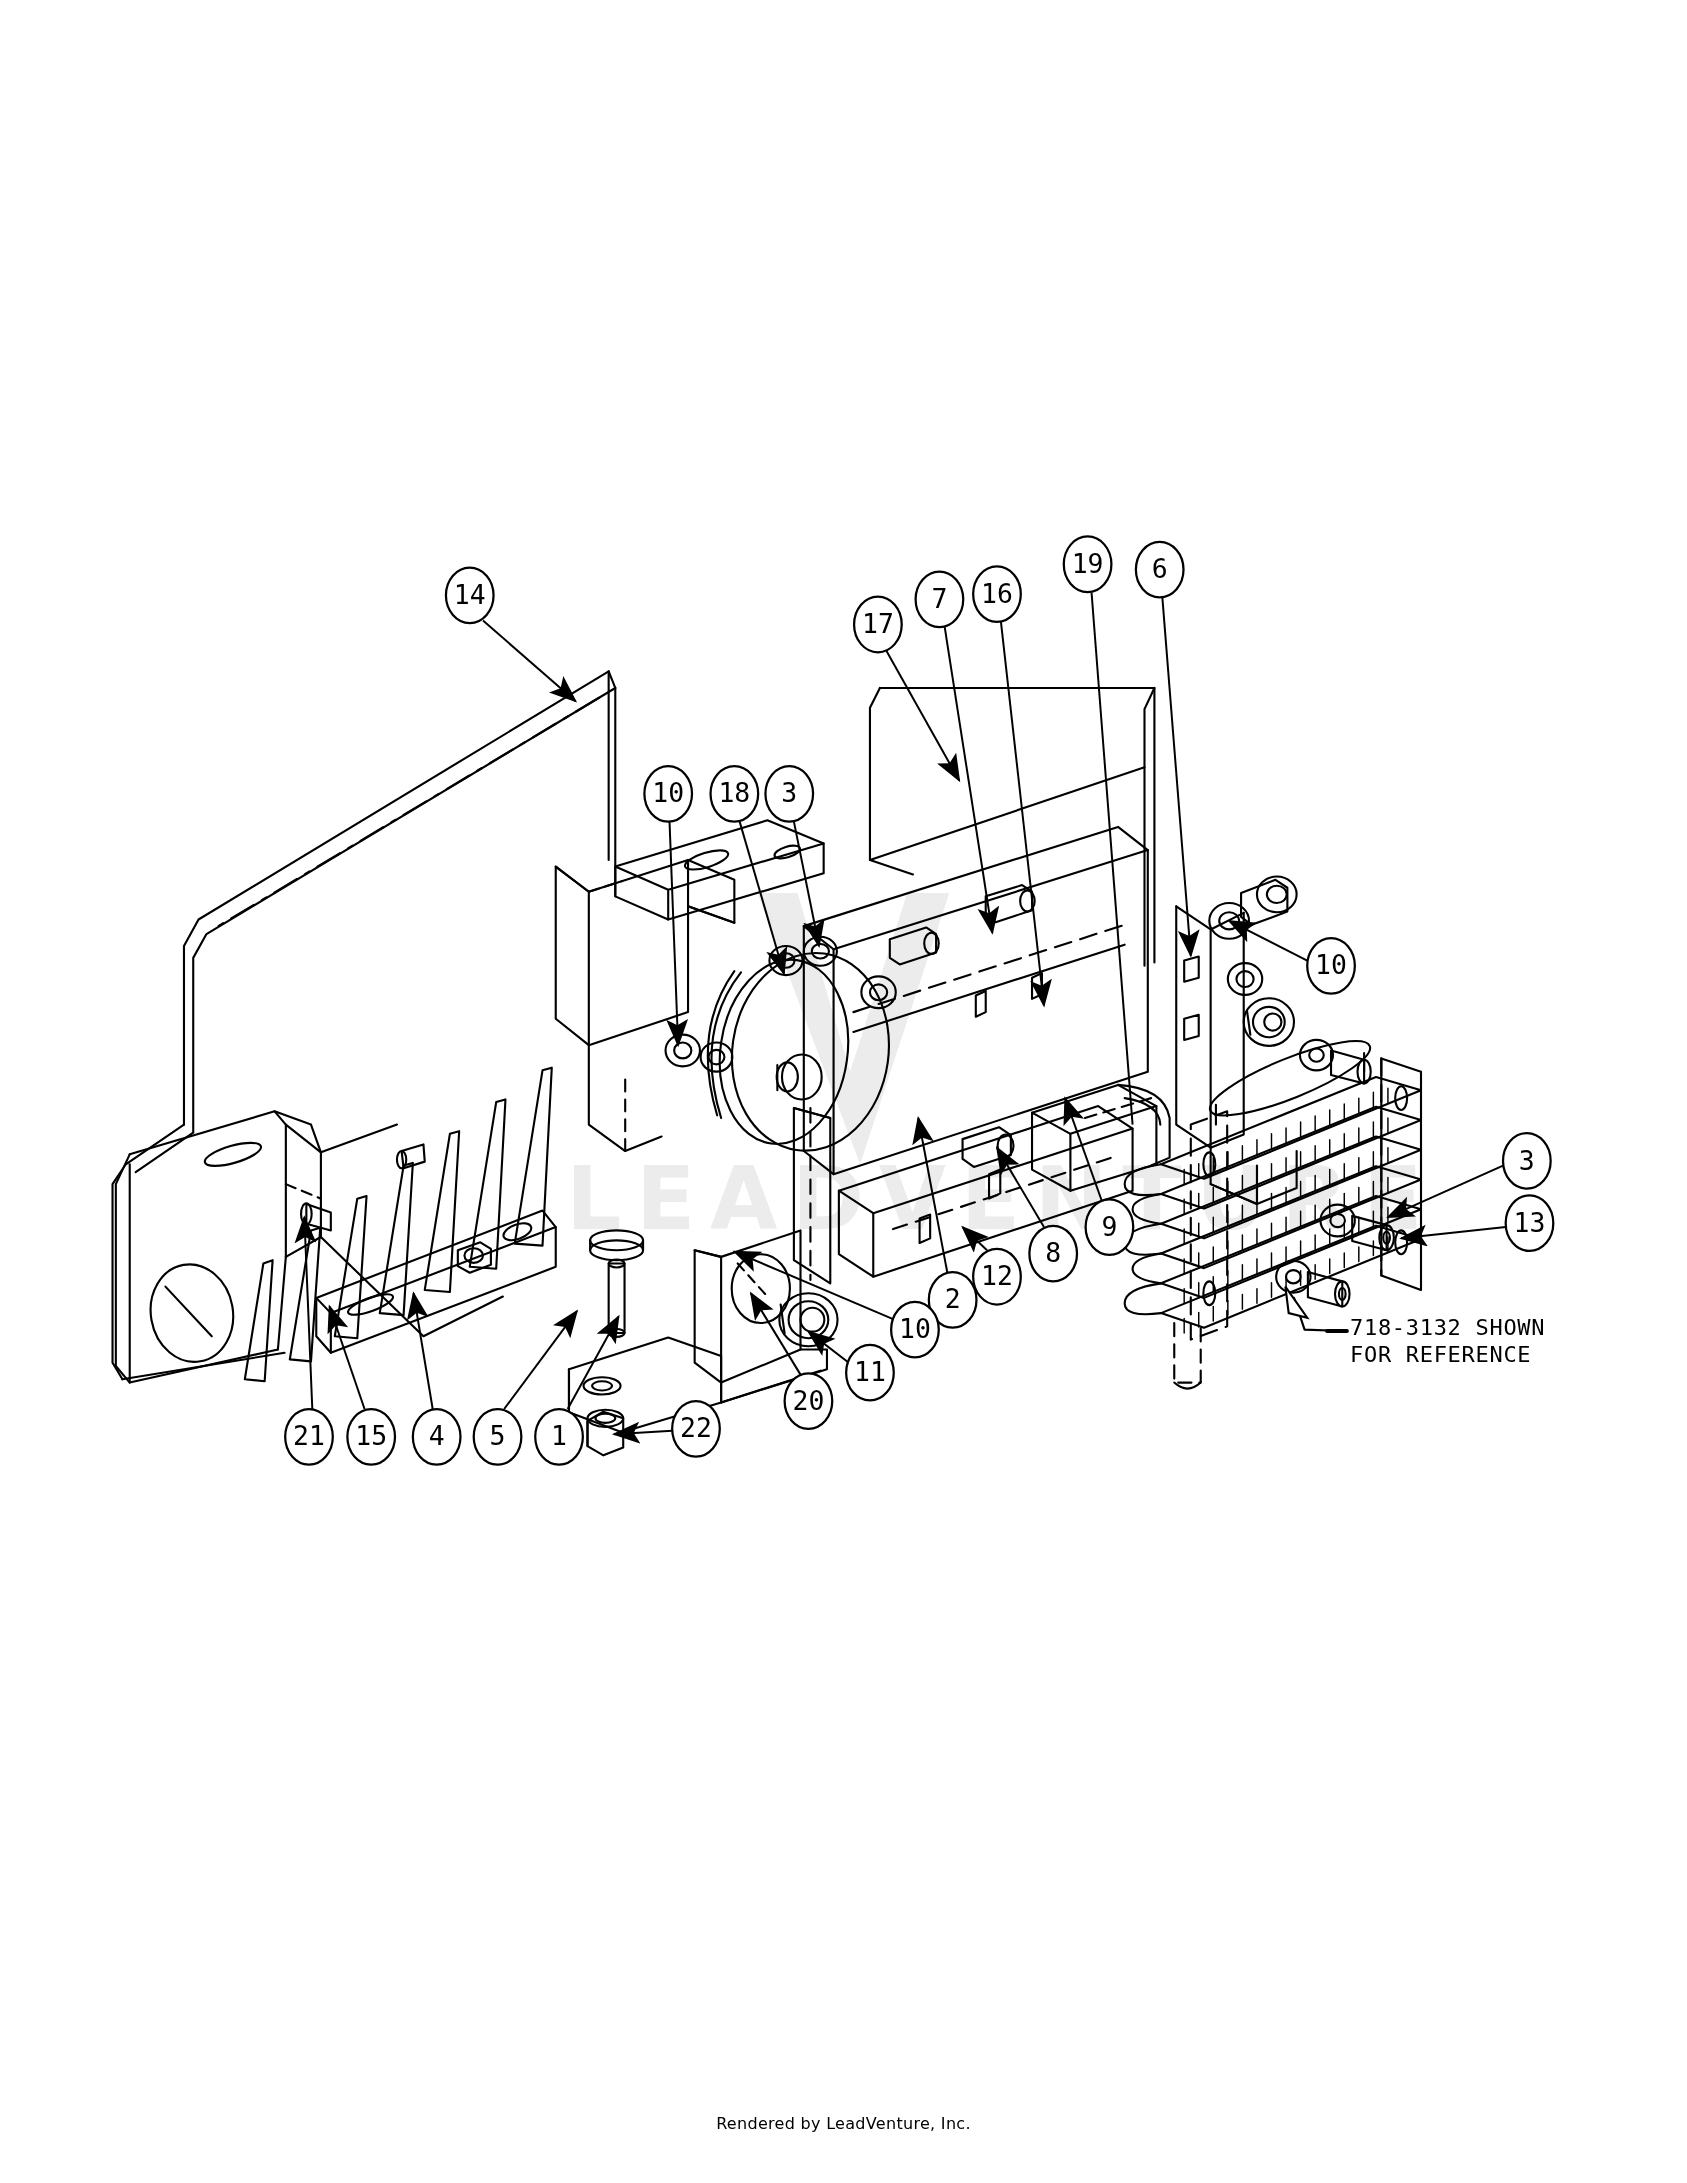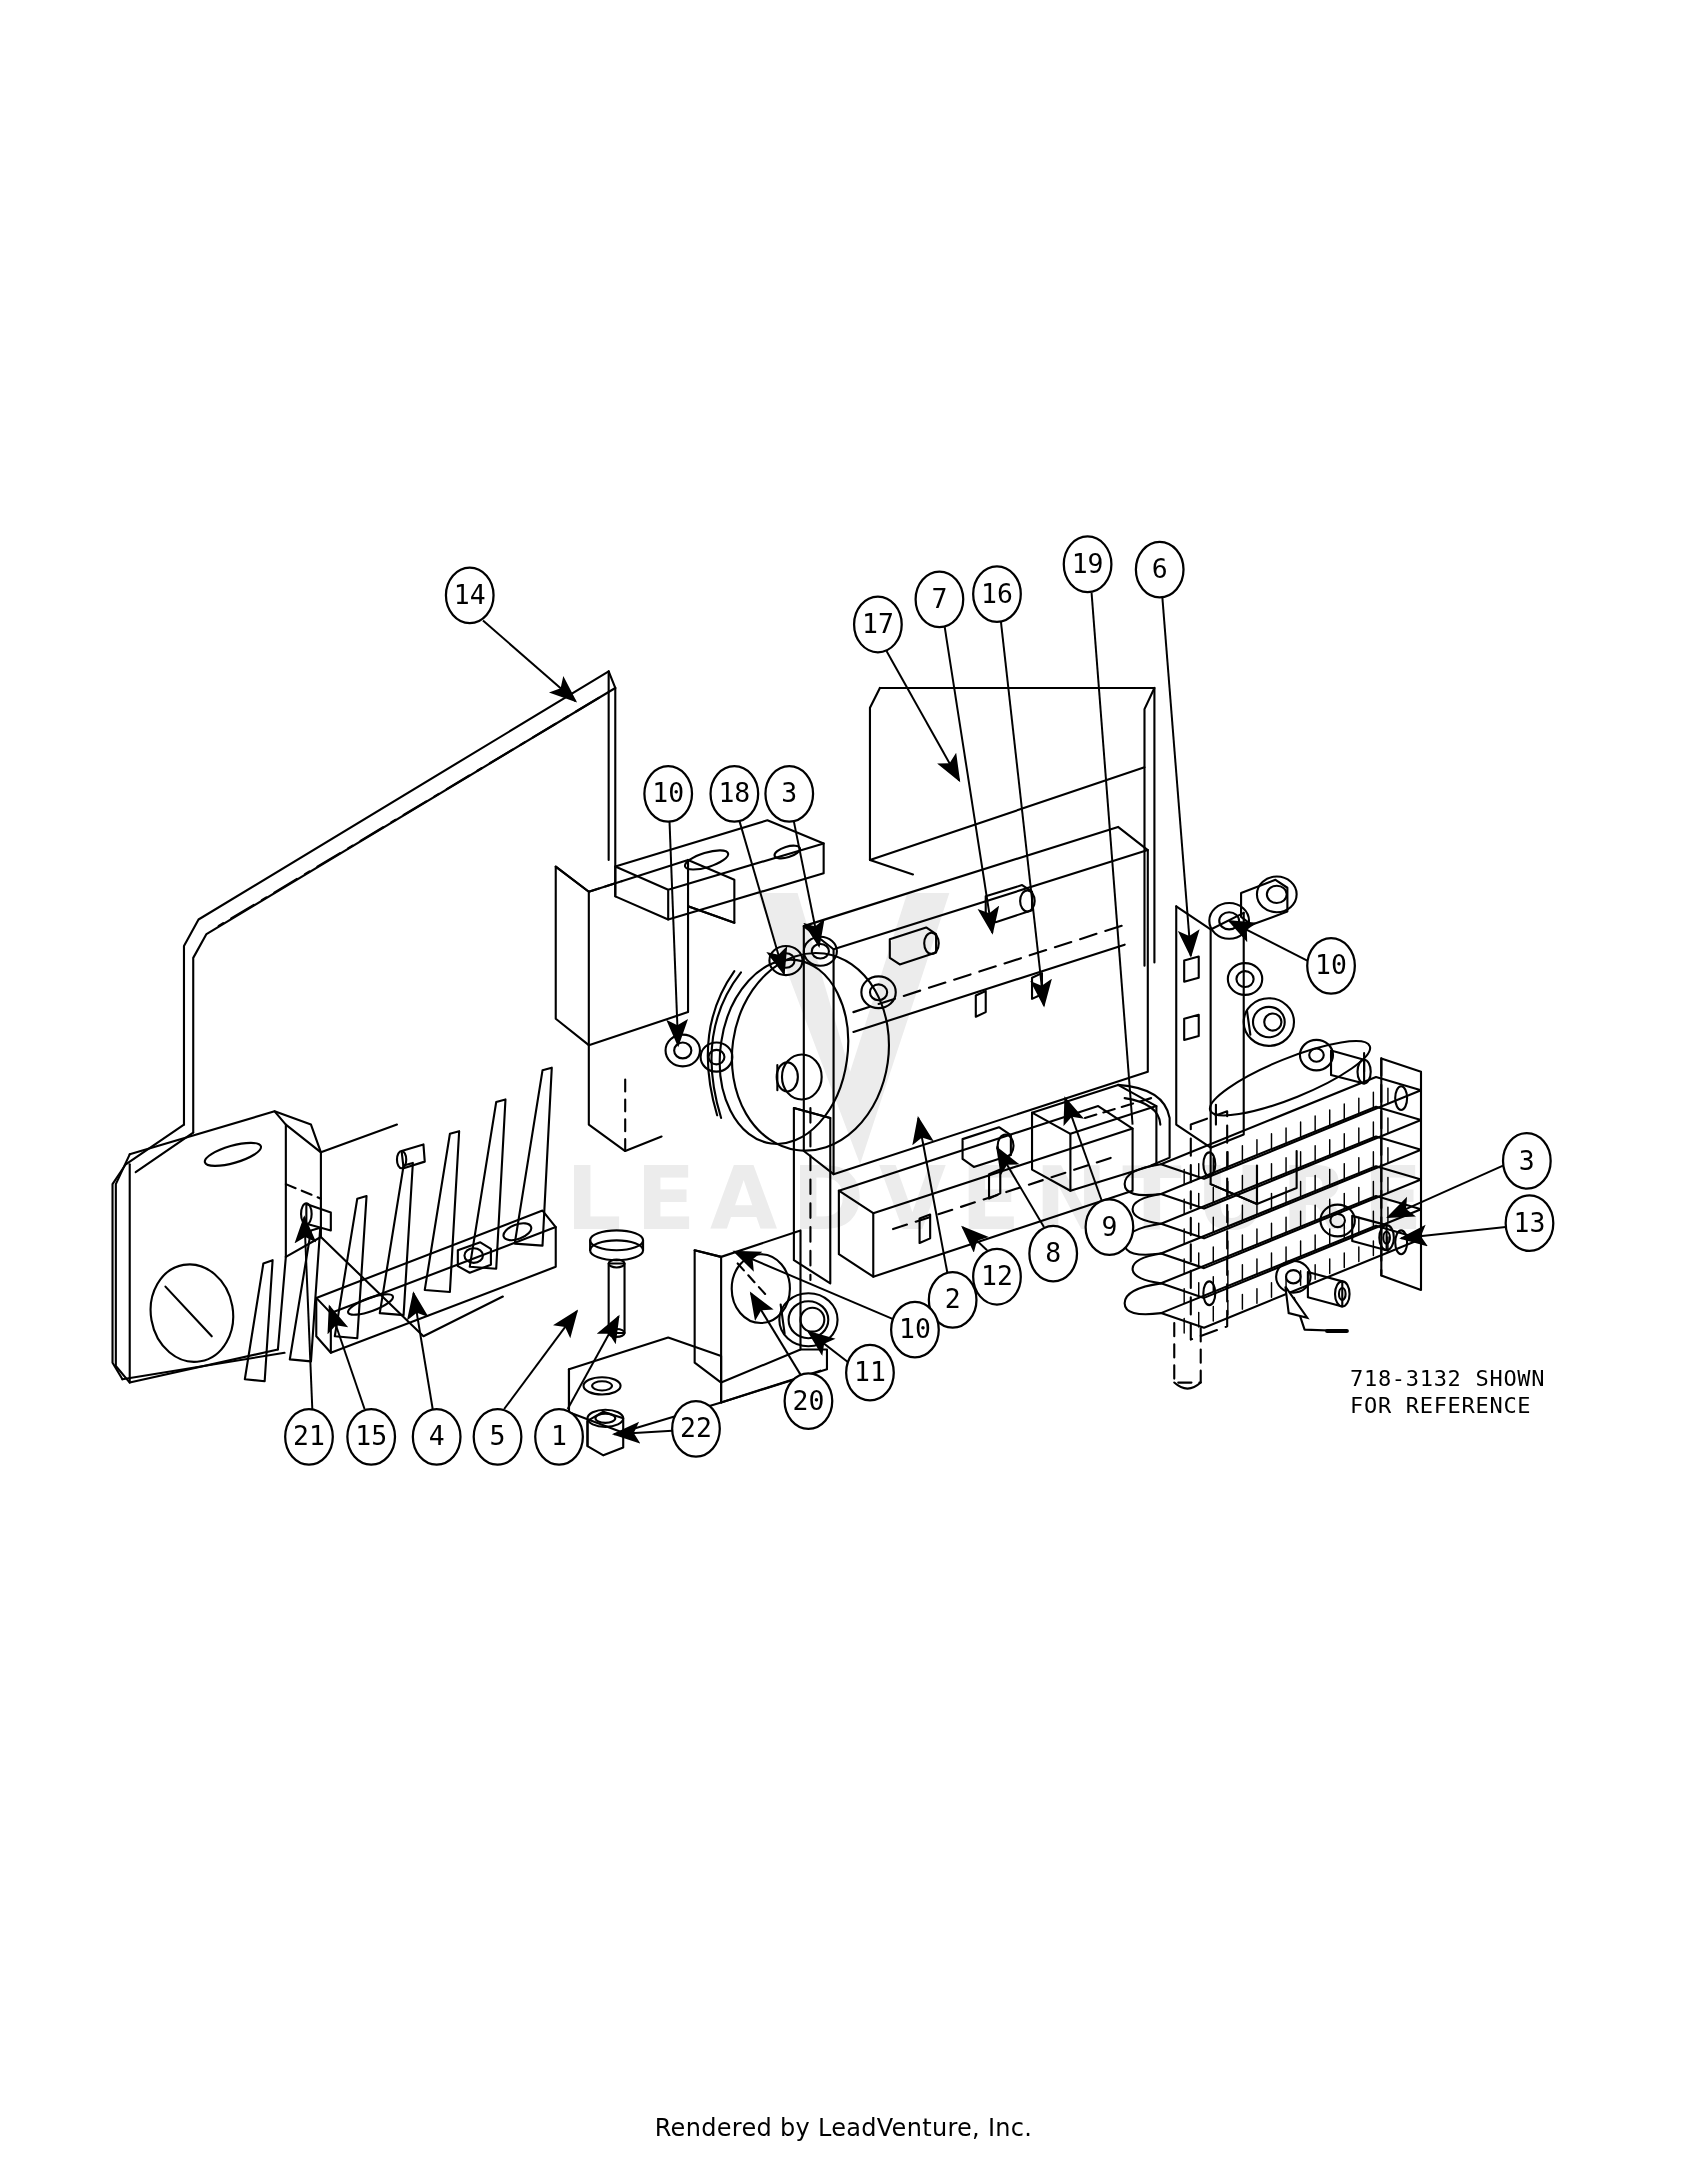--- a/index.html
+++ b/index.html
@@ -8,33 +8,33 @@
     width:1687px;height:2183px;
     font-family:"DejaVu Sans Mono", monospace;
     position:relative;overflow:hidden;
   }
   #stage{position:absolute;left:0;top:0;width:1687px;height:2183px;}
   svg.layer{position:absolute;left:0;top:0;width:1687px;height:2183px;display:block;}
   .footer{
     position:absolute;left:0;top:2114px;width:1687px;
     text-align:center;
     font-family:"DejaVu Sans", sans-serif;
-    font-size:24px;color:#000;letter-spacing:0.3px;
+    font-size:16px;color:#000;letter-spacing:0.3px;
   }
   .wm{
     position:absolute;
     font-family:"DejaVu Sans", sans-serif;
     color:#ececec;
     font-weight:700;
     user-select:none;
     pointer-events:none;
   }
   #wm-text{left:566px;top:1148px;font-size:87px;letter-spacing:14.6px;}
   #refnote{
-    position:absolute;left:1350px;top:1366px;
+    position:absolute;left:1350px;top:1315px;
     font-family:"DejaVu Sans Mono", monospace;
     font-size:22px;line-height:1.22;letter-spacing:0.7px;color:#000;white-space:pre;
   }
 </style>
 </head>
 <body>
 
 <div id="stage">
 
   <div class="wm" id="wm-text">LEADVENTURE</div>

